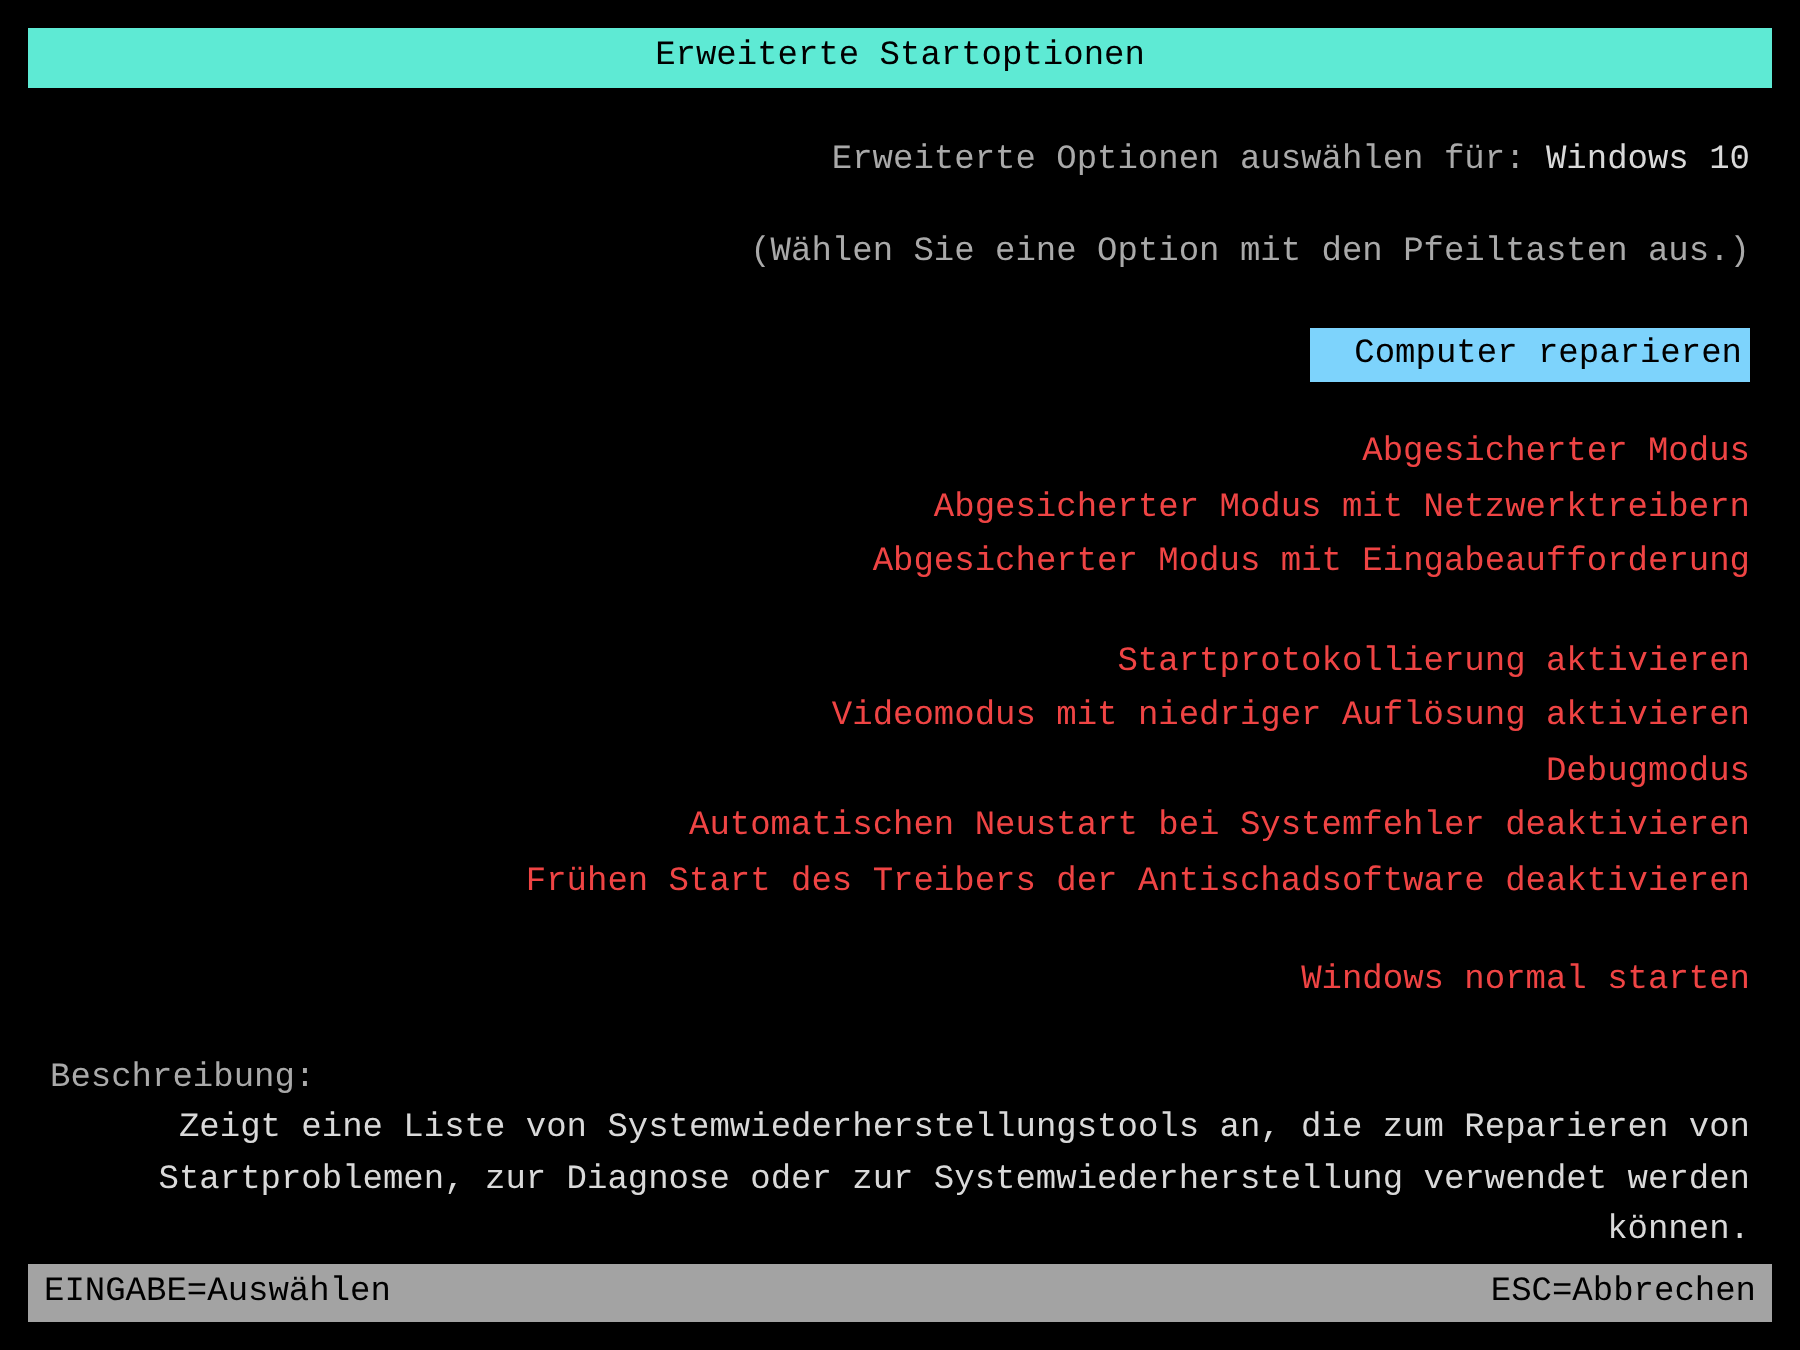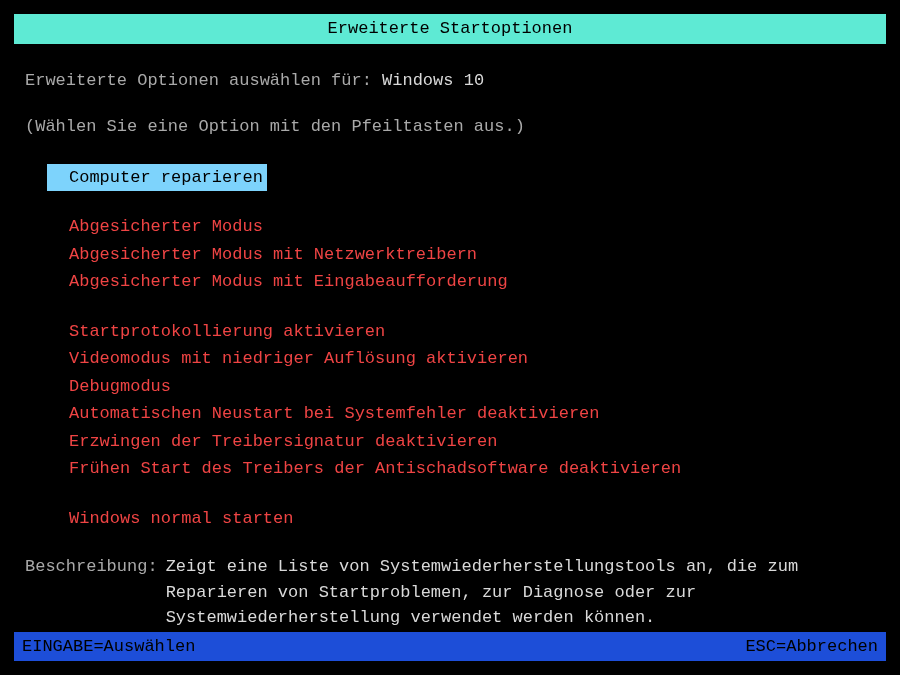--- a/index.html
+++ b/index.html
@@ -1,18 +1,19 @@
 <!DOCTYPE html>
 <html><head>
   <meta charset="utf-8">
   <style>
     * {
       margin: 0;
       padding: 0;
       box-sizing: border-box;
+      text-align: right;
     }
     body {
       width: 900px;
       height: 675px;
       background: #000;
       color: #a9a9a9;
       font-family: 'Consolas', 'Courier New', monospace;
       font-size: 17px;
       line-height: 1.5;
       overflow: hidden;
@@ -55,34 +56,35 @@
     .menu-item.selected {
       background: #7dd3fc;
       color: #000;
       display: inline-block;
       padding-right: 4px;
     }
     .description {
       color: #a9a9a9;
       display: flex;
       align-items: flex-start;
+      flex-direction: column;
     }
     .description-label {
       flex-shrink: 0;
     }
     .description-text {
       color: #d9d9d9;
       padding-left: 8px;
     }
     .footer-bar {
       position: absolute;
       bottom: 14px;
       left: 14px;
       right: 14px;
-      background: #1d4ed8;
+      background: #a3a3a3;
       color: #000;
       display: flex;
       justify-content: space-between;
       padding: 2px 8px;
     }
   </style>
 </head>
 <body>
 
 <div class="title-bar">Erweiterte Startoptionen</div>
@@ -101,21 +103,20 @@
     <div class="menu-group">
       <div class="menu-item">Abgesicherter Modus</div>
       <div class="menu-item">Abgesicherter Modus mit Netzwerktreibern</div>
       <div class="menu-item">Abgesicherter Modus mit Eingabeaufforderung</div>
     </div>
     <div class="menu-group">
       <div class="menu-item">Startprotokollierung aktivieren</div>
       <div class="menu-item">Videomodus mit niedriger Auflösung aktivieren</div>
       <div class="menu-item">Debugmodus</div>
       <div class="menu-item">Automatischen Neustart bei Systemfehler deaktivieren</div>
-      <div class="menu-item">Erzwingen der Treibersignatur deaktivieren</div>
       <div class="menu-item">Frühen Start des Treibers der Antischadsoftware deaktivieren</div>
     </div>
     <div class="menu-group">
       <div class="menu-item">Windows normal starten</div>
     </div>
   </div>
 
   <div class="description">
     <span class="description-label">Beschreibung:</span>
     <span class="description-text">Zeigt eine Liste von Systemwiederherstellungstools an, die zum Reparieren von Startproblemen, zur Diagnose oder zur Systemwiederherstellung verwendet werden können.</span>

